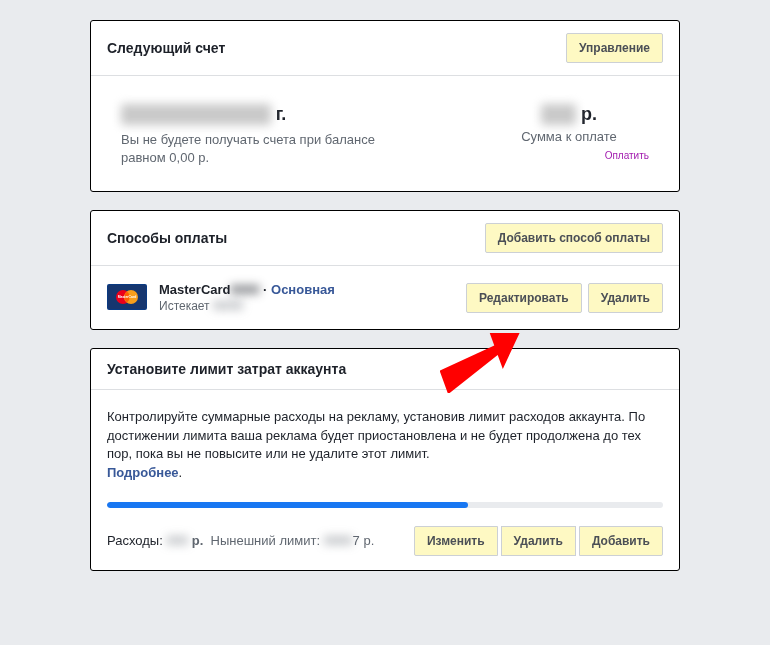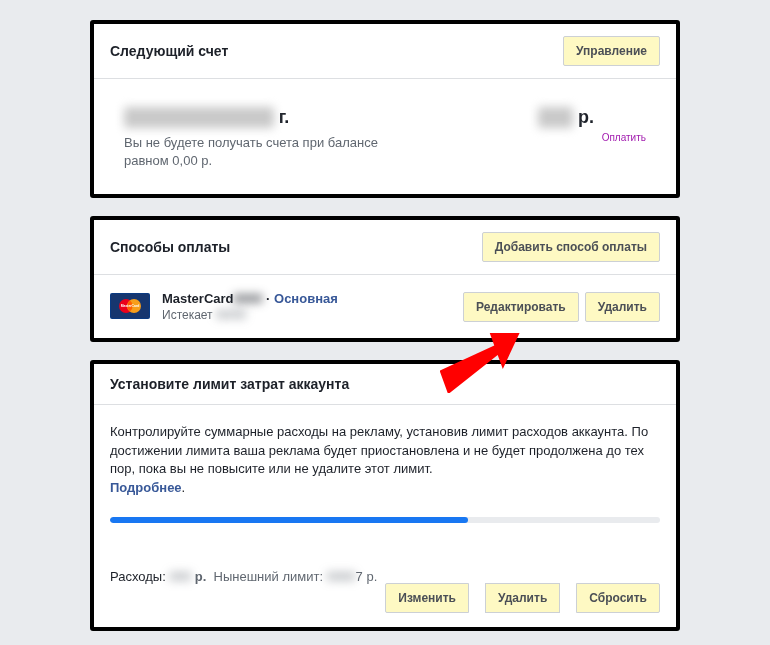--- a/index.html
+++ b/index.html
@@ -12,21 +12,21 @@
       font-family: Helvetica, Arial, sans-serif;
       font-size: 13px;
       color: #1c1e21;
       width: 770px;
       height: 645px;
       padding: 20px 90px;
       position: relative;
     }
     .card {
       background: #fff;
-      border: 4px solid #000000;
+      border: 1px solid #000000;
       border-radius: 3px;
       margin-bottom: 18px;
     }
     .card-header {
       display: flex;
       justify-content: space-between;
       align-items: center;
       padding: 12px 16px;
       border-bottom: 1px solid #dddfe2;
     }
@@ -170,22 +170,21 @@
     }
     .limit-stats {
       font-size: 13px;
       color: #606770;
     }
     .limit-stats-label {
       color: #1d2129;
     }
     .limit-actions {
       display: flex;
-      gap: 17px;
-      margin-top: 42px;
+      gap: 4px;
     }
     .limit-actions .btn {
       border-radius: 0;
       margin-left: -1px;
     }
     .limit-actions .btn:first-child {
       border-top-left-radius: 2px;
       border-bottom-left-radius: 2px;
       margin-left: 0;
     }
@@ -215,20 +214,21 @@
         <span class="blurred bill-date-blurred">00 февраля 0000</span>
         <span>г.</span>
       </div>
       <div class="bill-note">Вы не будете получать счета при балансе равном 0,00 р.</div>
     </div>
     <div class="next-bill-right">
       <div class="amount-line">
         <span class="blurred bill-date-blurred">0,00</span>
         <span>р.</span>
       </div>
+      <div class="amount-label">Сумма к оплате</div>
       <div class="link">Оплатить</div>
     </div>
   </div>
 </div>
 
 <div class="card">
   <div class="card-header">
     <div class="card-header-title">Способы оплаты</div>
     <button class="btn">Добавить способ оплаты</button>
   </div>
@@ -269,21 +269,21 @@
     <div class="progress-bar">
       <div class="progress-fill"></div>
     </div>
     <div class="limit-footer">
       <div class="limit-stats">
         <span class="limit-stats-label">Расходы: </span><span class="blurred">000</span> <b>р.</b>&nbsp;&nbsp;<span>Нынешний лимит: </span><span class="blurred">0000</span><span>7 р.</span>
       </div>
       <div class="limit-actions">
         <button class="btn">Изменить</button>
         <button class="btn">Удалить</button>
-        <button class="btn">Сбросить</button>
+        <button class="btn">Добавить</button>
       </div>
     </div>
   </div>
 </div>
 
 <svg class="arrow" width="100" height="60" viewBox="0 0 100 60">
   <polygon points="60,0 100,0 80,20 60,40 60,25 0,45 0,20 60,15" fill="#ff0000" transform="rotate(-20 50 30)"></polygon>
 </svg>
 
 </body></html>

